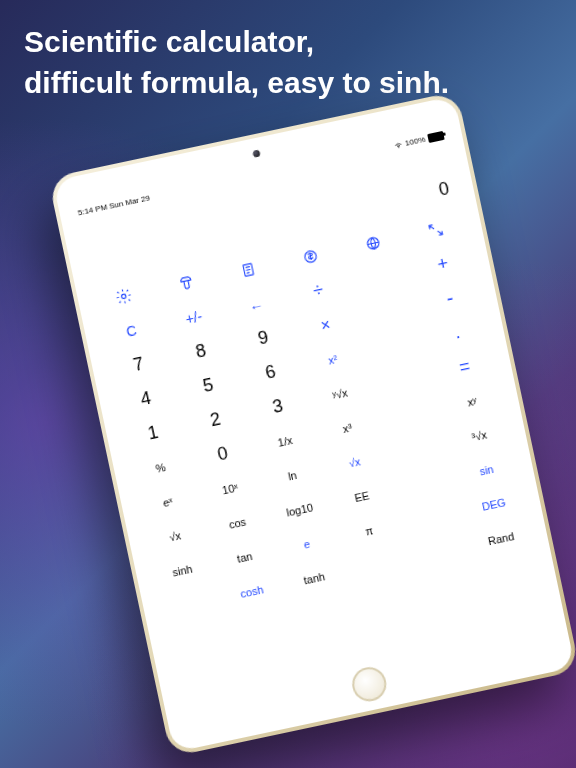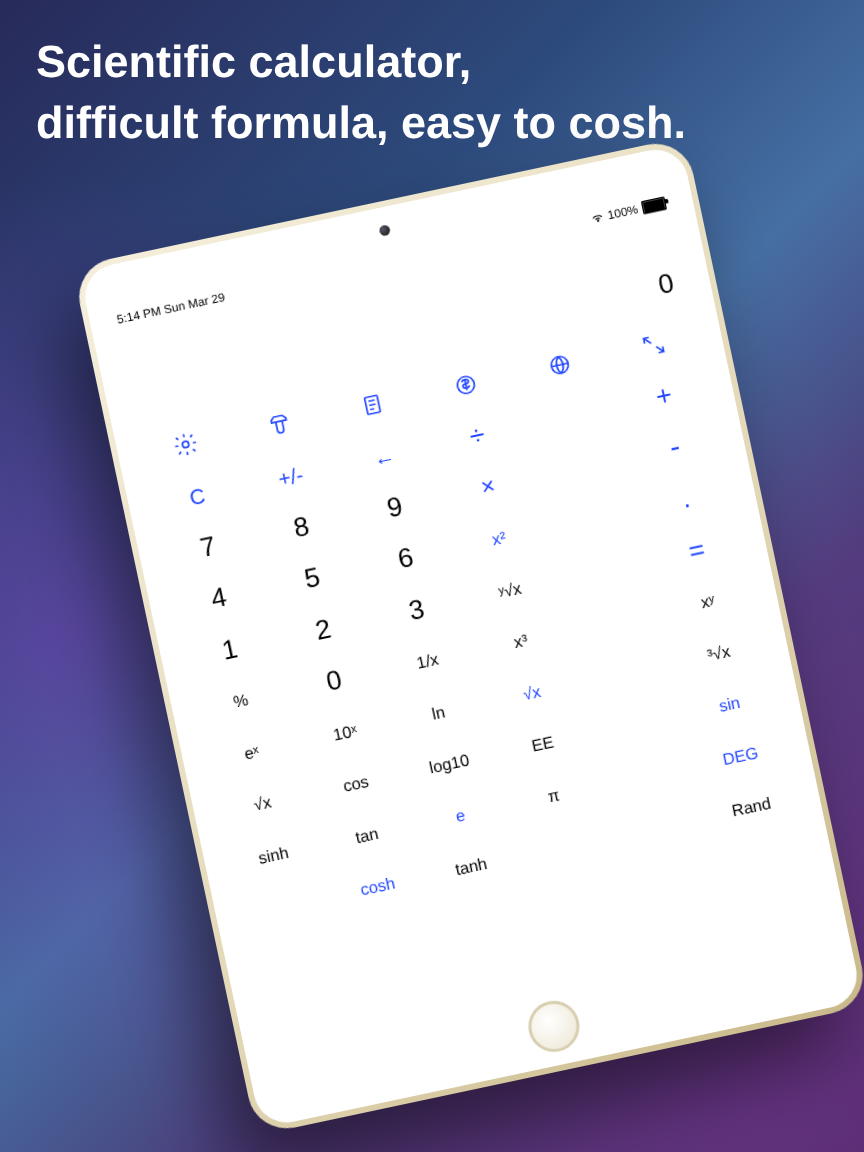--- a/index.html
+++ b/index.html
@@ -37,21 +37,21 @@
   .key.accent{color:#2247ff;font-weight:500;}
   .key.icon svg{width:17px;height:17px;}
 
 </style>
 </head>
 <body>
 
 <div class="bg">
   <div class="headline">
     <div>Scientific calculator,</div>
-    <div>difficult formula, easy to cosh.</div>
+    <div>difficult formula, easy to sinh.</div>
   </div>
 
   <div class="device-wrap">
     <div class="bezel">
       <div class="face">
         <div class="camera"></div>
 
         <div class="screen">
 
           <div class="status">

